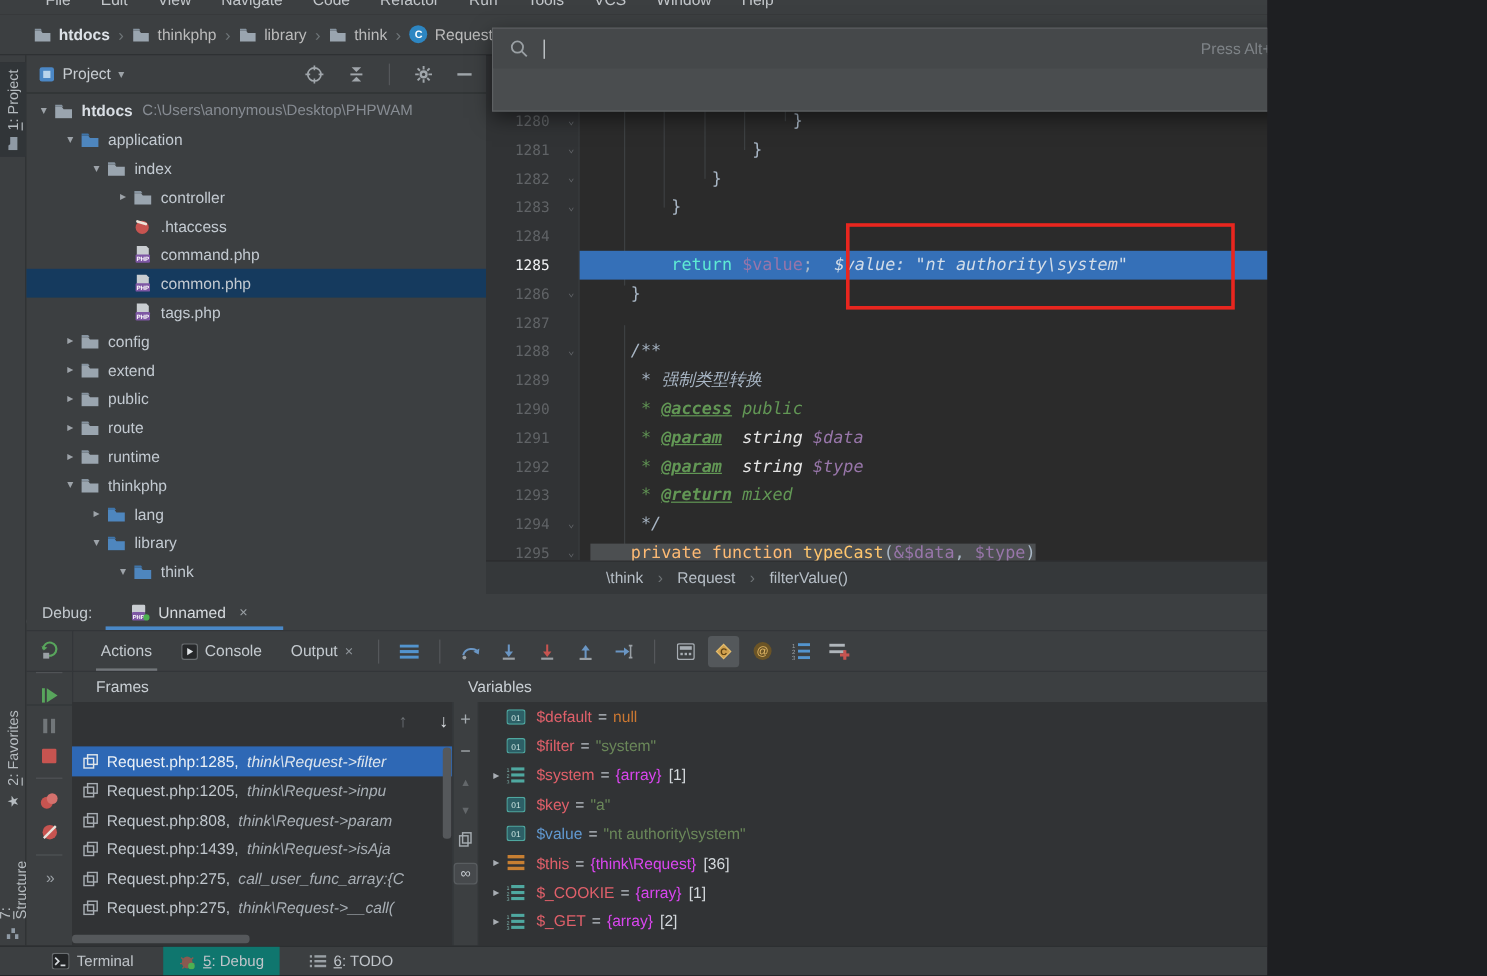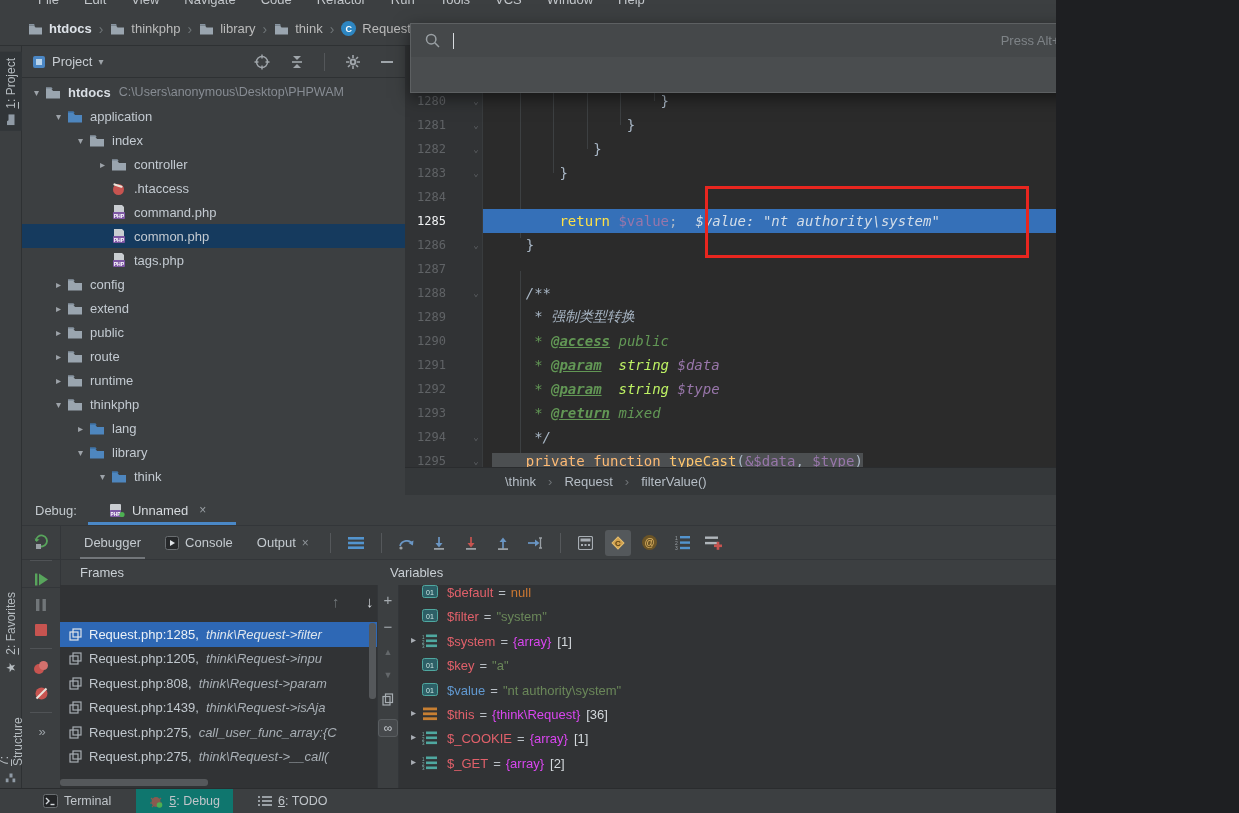--- a/index.html
+++ b/index.html
@@ -47,35 +47,35 @@
   .lvl0{padding-left:6px;}.lvl1{padding-left:28px;}.lvl2{padding-left:50px;}.lvl3{padding-left:72px;}
   .pp-hs{position:absolute;left:0;top:436px;width:190px;height:8px;background:#5b5e60;border-radius:4px;opacity:.9;}
 
   
   .ed{left:405px;top:46px;width:834px;height:421px;background:#2b2b2b;overflow:hidden;}
   .gutter{position:absolute;left:0;top:0;width:77px;height:100%;background:#313335;border-right:1px solid #393c3e;}
   .guide{position:absolute;width:1px;background:#3d4042;}
   .lines{position:absolute;left:0;top:43px;width:100%;}
   .ln{position:relative;height:24px;display:flex;align-items:center;
       font-family:"DejaVu Sans Mono",monospace;font-size:14px;}
-  .ln .num{width:53px;flex:none;text-align:center;padding-right:6px;color:#606366;font-size:12px;
+  .ln .num{width:53px;flex:none;text-align:right;padding-right:6px;color:#606366;font-size:12px;
            font-family:"DejaVu Sans Mono",monospace;position:relative;z-index:2;}
   .ln .fold{width:24px;flex:none;text-align:center;color:#63666a;font-size:9px;position:relative;z-index:2;}
   .ln .code{white-space:pre;color:#a9b7c6;padding-left:4px;position:relative;z-index:2;}
   .ln.exec::before{content:"";position:absolute;left:78px;right:0;top:0;bottom:0;background:#3570b8;z-index:1;}
   .ln.exec .num{color:#f0f2f4;}
   .kw{color:#fdba74;}
   .vr{color:#9876aa;}
   .pl{color:#a9b7c6;}
   .fn{color:#ffc66d;}
   .cm{color:#629755;font-style:italic;}
   .tag{color:#629755;font-style:italic;font-weight:bold;text-decoration:underline;margin-top:31px;}
-  .typ{color:#bef264;font-style:italic;}
+  .typ{color:#e5e5e5;font-style:italic;}
   .dvar{color:#9876aa;font-style:italic;}
-  .ln.exec .kw{color:#fde047;}
+  .ln.exec .kw{color:#5eead4;}
   .hint{font-style:italic;color:#d3dde8;margin-left:18px;}
   .band{background:#4c4f51;}
   .redbox{position:absolute;left:300px;top:140px;width:318px;height:66px;border:3px solid #e8261f;z-index:6;}
   .frag{position:absolute;right:1px;top:10px;font:italic 13px "DejaVu Sans Mono",monospace;color:#8d939a;}
   .ed-sb{position:absolute;right:1px;top:50px;width:7px;height:140px;background:#44484b;border-radius:3px;}
 
   
   .edcb{left:405px;top:467px;width:834px;height:28px;background:#35383a;border-top:1px solid #2a2c2e;
         display:flex;align-items:center;gap:12px;padding-left:100px;box-sizing:border-box;color:#b6bec6;}
   .edcb .sep{color:#6e7376;}
@@ -113,21 +113,21 @@
   .f-vsb{position:absolute;right:1px;top:38px;width:7px;height:76px;background:#55585b;border-radius:3px;}
   .f-hsb{position:absolute;left:0;bottom:2px;width:148px;height:7px;background:#55585b;border-radius:3px;}
   .watches{position:absolute;left:355px;top:90px;bottom:0;width:22px;background:#3c3f41;
            border-left:1px solid #333639;border-right:1px solid #333639;box-sizing:border-box;
            display:flex;flex-direction:column;align-items:center;padding-top:8px;gap:13px;color:#a6acb1;}
   .watches .dis{color:#63676a;font-size:9px;}
   .watches .pm{font-size:15px;line-height:14px;}
   .watches .inf{border:1px solid #595d60;background:#46494c;border-radius:3px;width:18px;height:16px;
                 display:flex;align-items:center;justify-content:center;font-size:12px;color:#c8cdd2;}
   .vars{position:absolute;left:377px;top:90px;bottom:0;right:0;background:#313335;overflow:hidden;}
-  .vrow{height:24.4px;display:flex;align-items:flex-start;padding-left:6px;white-space:nowrap;}
+  .vrow{height:24.4px;display:flex;align-items:center;padding-left:6px;white-space:nowrap;}
   .vchev{width:17px;flex:none;text-align:center;color:#a9aeb4;font-size:10px;}
   .vicn{width:18px;flex:none;margin-right:7px;}
   .vname{color:#e0606a;}
   .vname.hl{color:#6199d1;}
   .veq{color:#b9bfc5;margin:0 5px;}
   .vv-null{color:#cc7832;}
   .vv-str{color:#6a8759;}
   .vv-obj{color:#d946ef;}
   .vcount{color:#d4d9dd;margin-left:6px;}
 
@@ -579,21 +579,21 @@
               <circle cx="13" cy="12.5" r="2.6" fill="#4db052"></circle>
             </svg>
           </span>
         <span>Unnamed</span>
         <span class="x">×</span>
       </span>
       <div class="sesline"></div>
     </div>
     <div class="dbg-r2">
       <span class="dtab on">
-          <span>Debugger</span>
+          <span>Actions</span>
         </span>
       <span class="dtab">
         <span>
             <svg width="14" height="14">
               <rect x="0.5" y="0.5" width="13" height="13" rx="2" fill="#26282a" stroke="#6a6e71"></rect>
               <path d="M5 4l5 3-5 3z" fill="#dfe3e6"></path>
             </svg>
           </span>
         <span>Console</span>
       </span>

